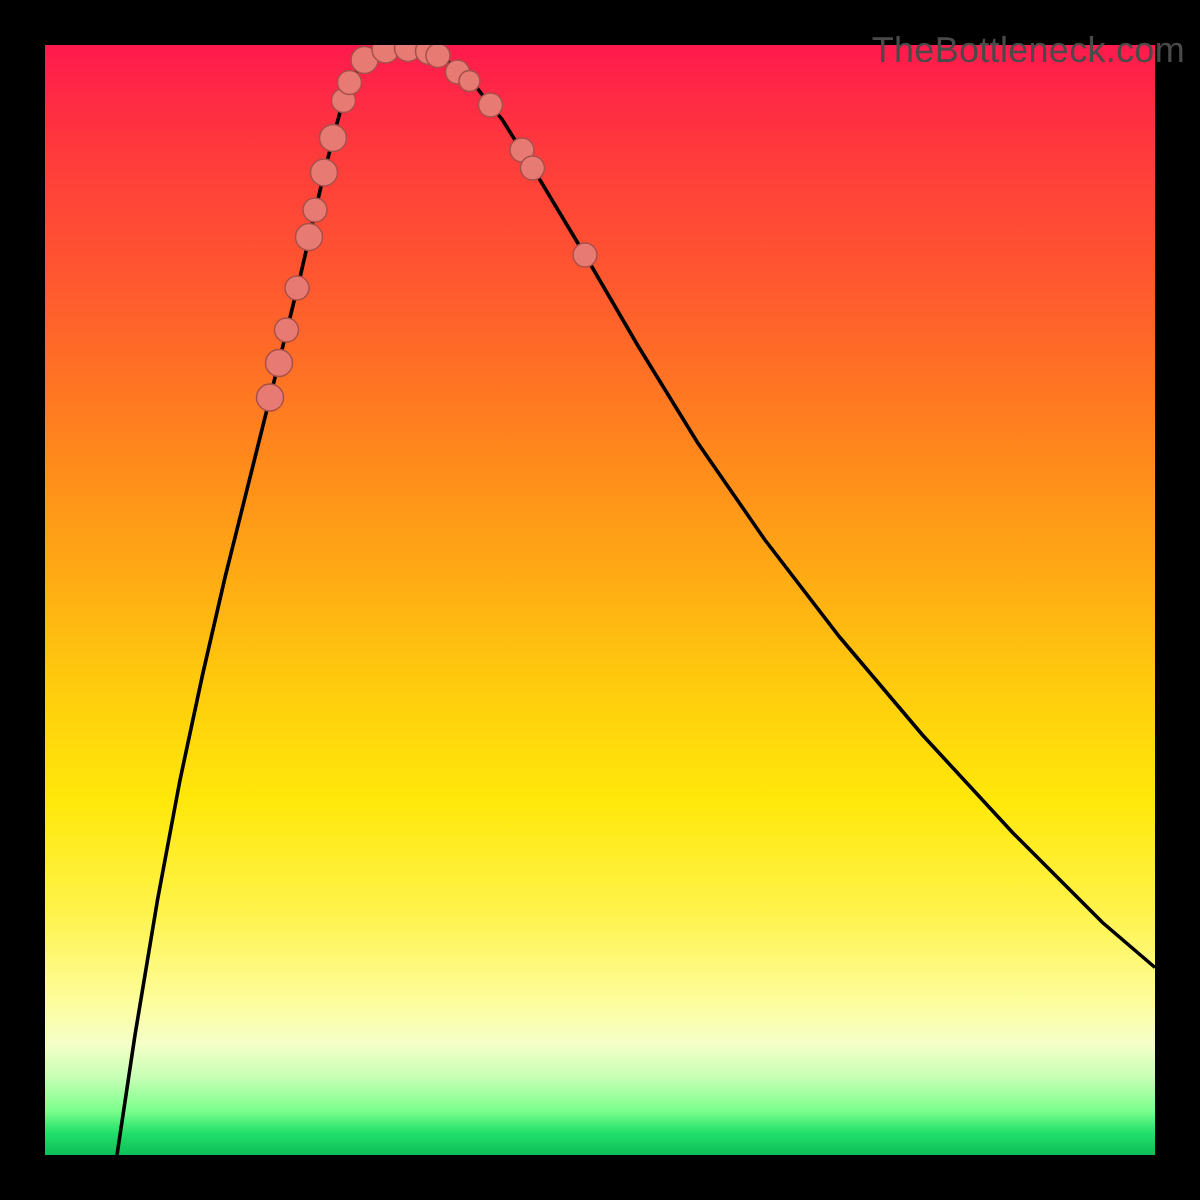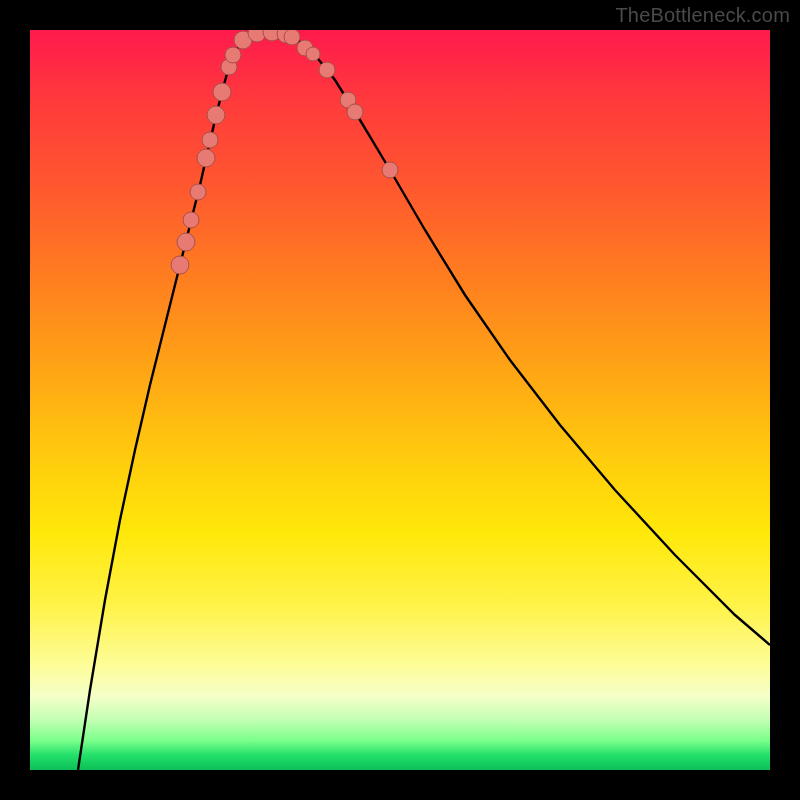--- a/index.html
+++ b/index.html
@@ -37,24 +37,24 @@
       #fdfd9a 86%,
       #f5ffc8 90%,
       #c7ffb5 93%,
       #7cff8c 96%,
       #22e06a 98%,
       #0cbf57 100%
     );
   }
   .watermark {
     position: absolute;
-    top: 4px;
+    top: 20px;
     right: 10px;
     color: #4a4a4a;
-    font-size: 20px;
+    font-size: 24px;
     letter-spacing: 0.2px;
     font-weight: 400;
   }
   svg.curve {
     position: absolute;
     left: 0;
     top: 0;
     width: 740px;
     height: 740px;
   }

